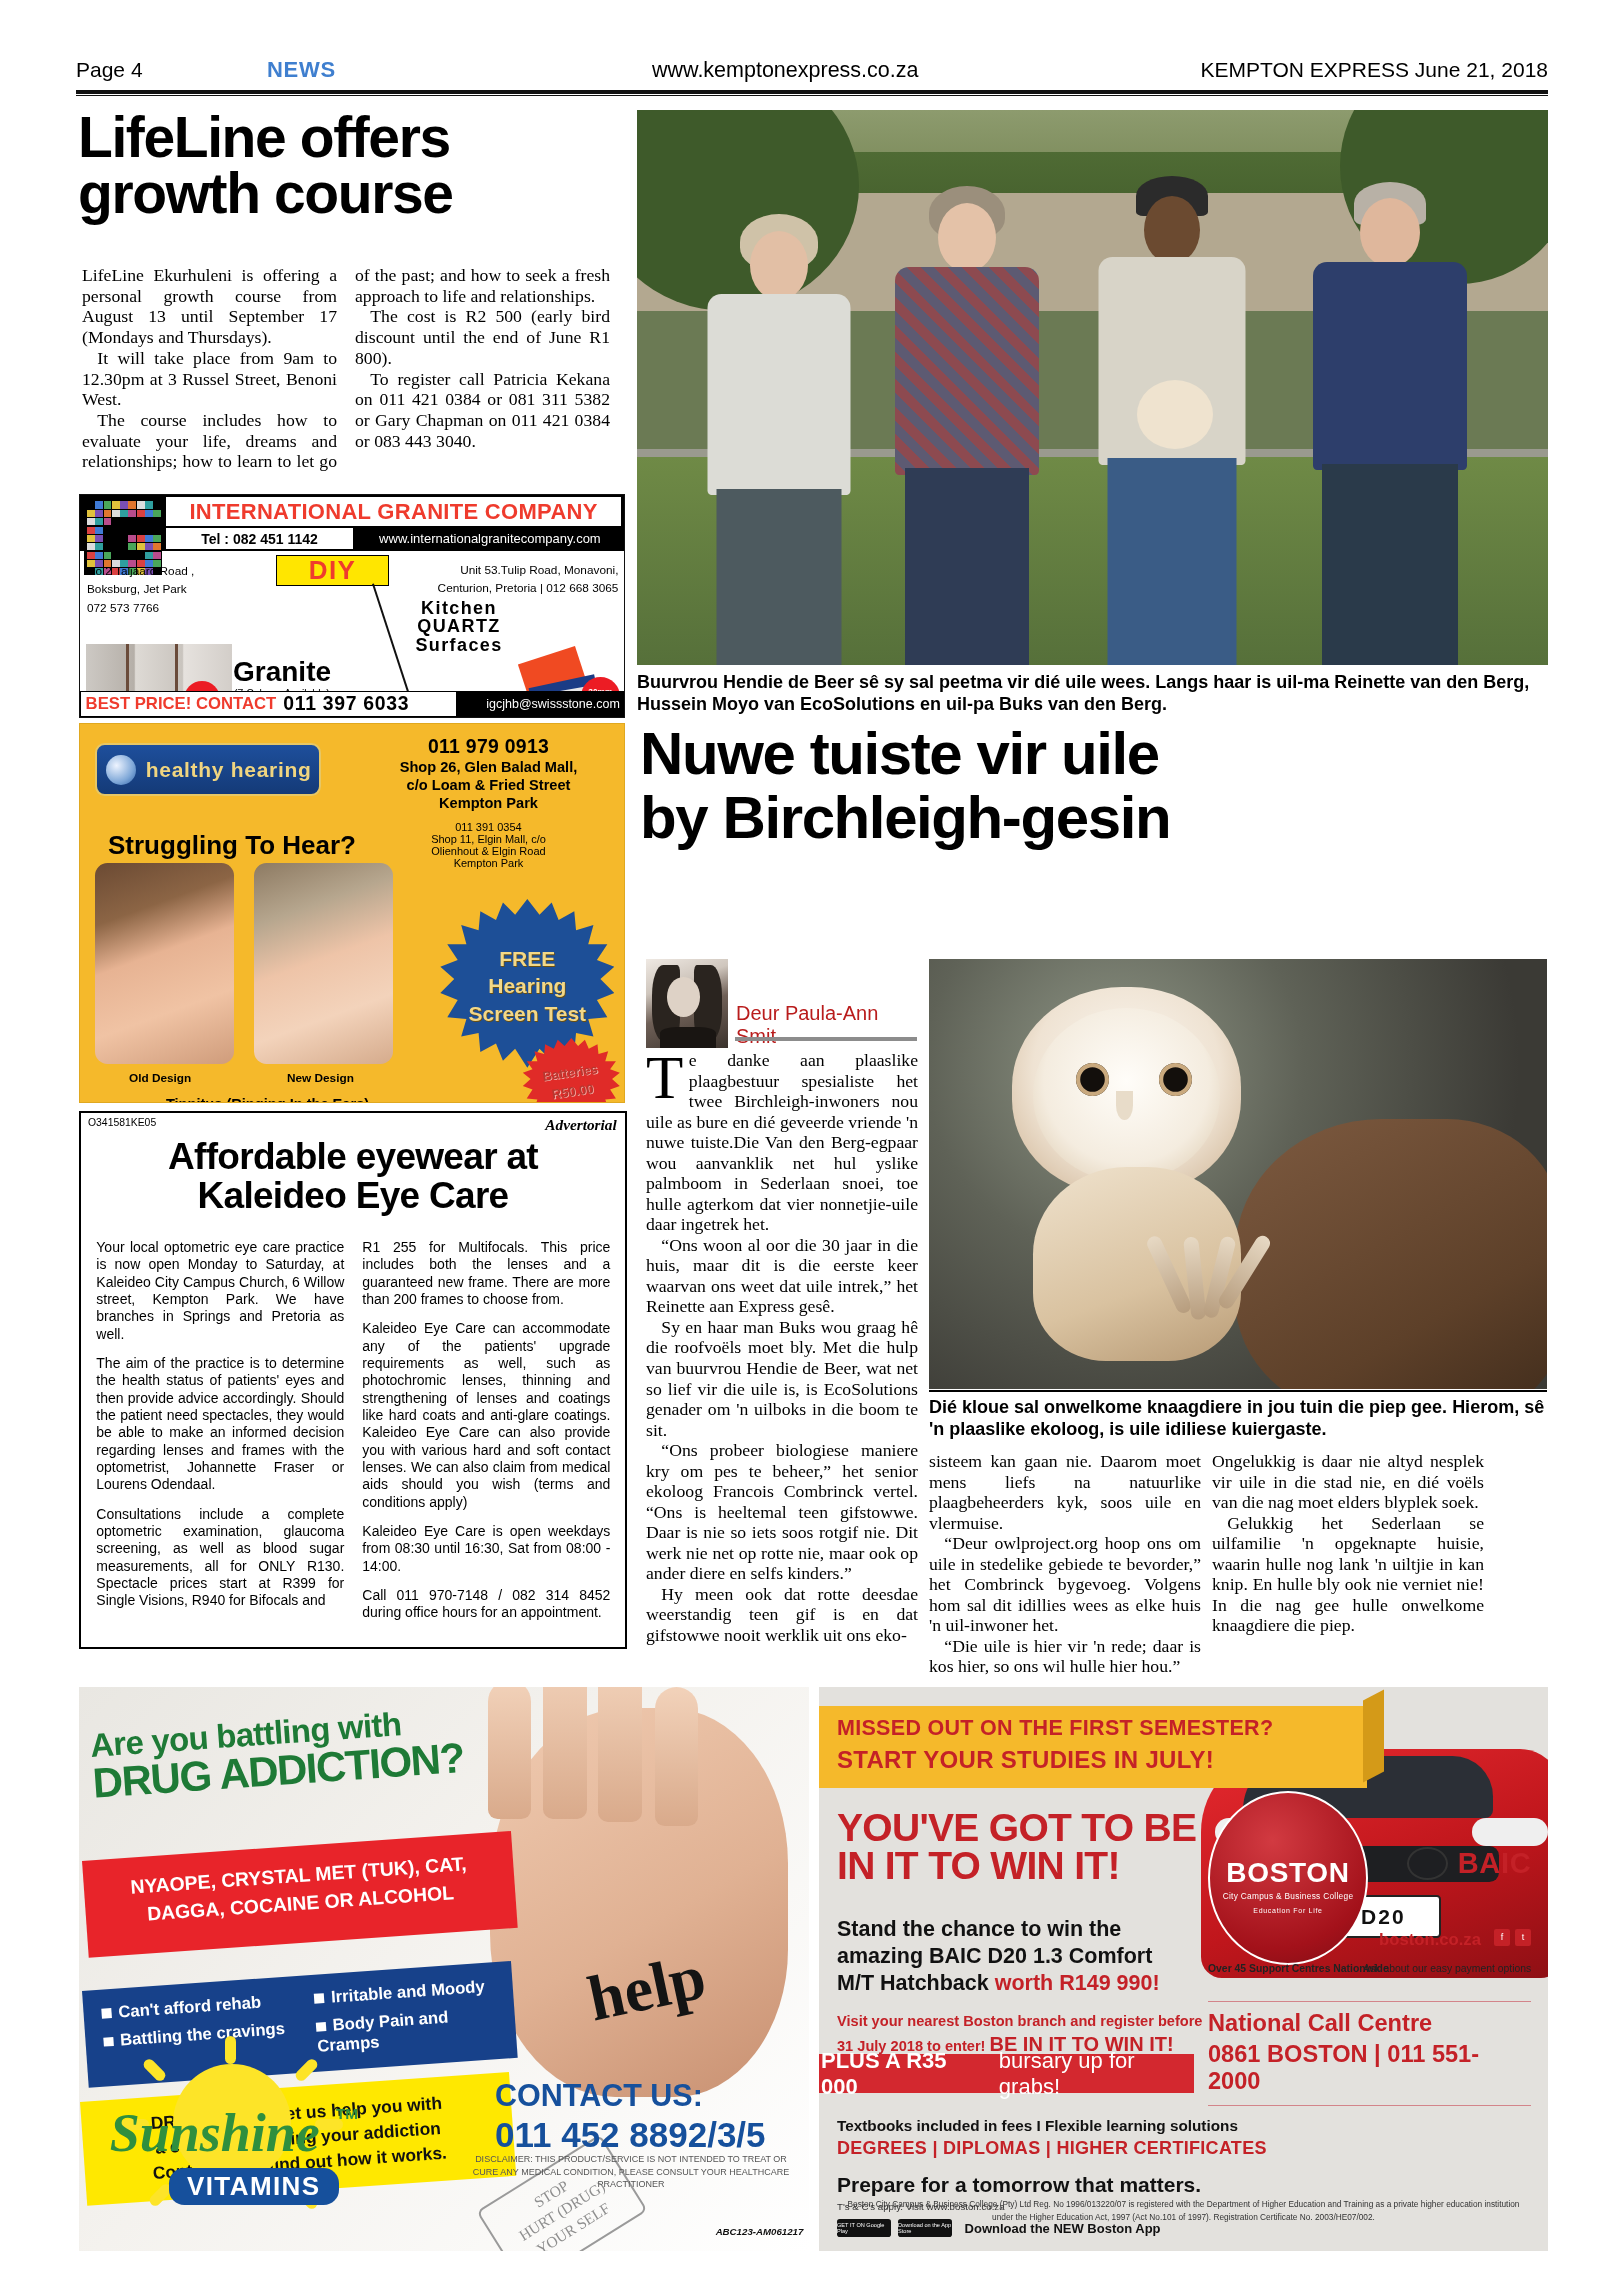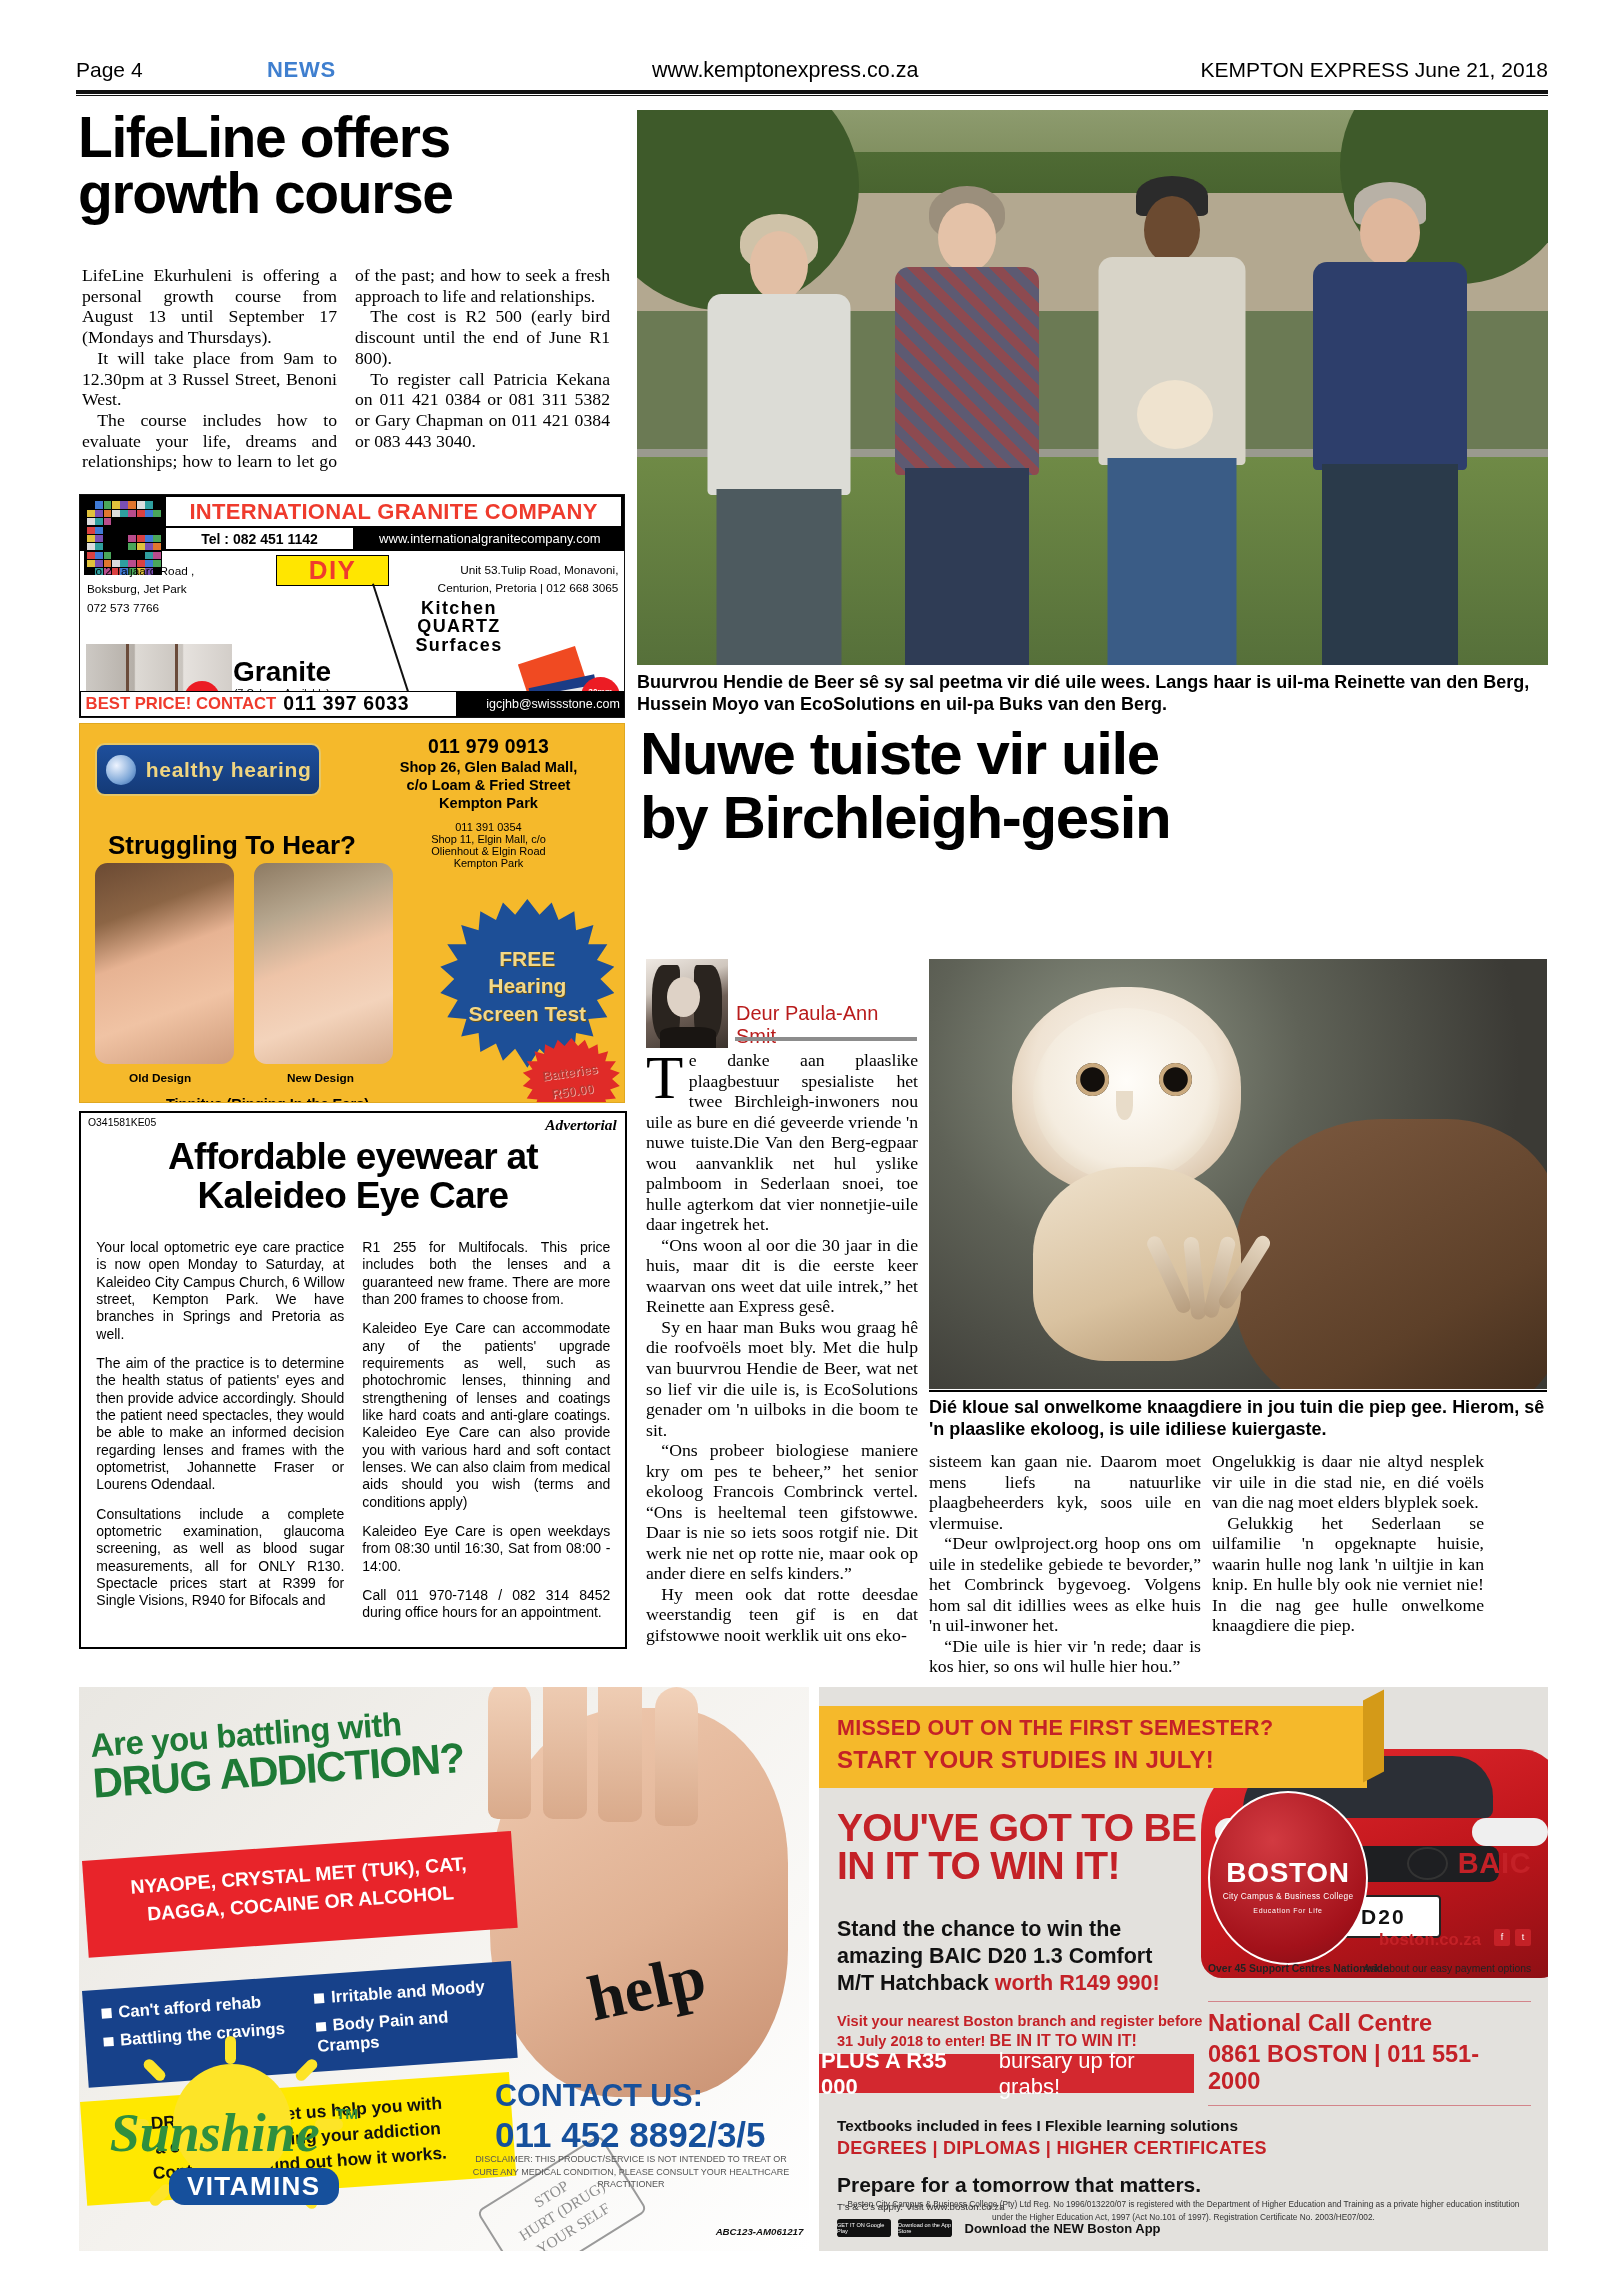--- a/index.html
+++ b/index.html
@@ -188,21 +188,21 @@
   .bos-car .body { position:absolute; inset:0; background:linear-gradient(160deg,#e62a2f 0%,#c0161c 55%,#8d0f14 100%); border-radius:83px 42px 21px 21px; }
   .bos-car .glass { position:absolute; left:42px; top:7px; width:250px; height:62px; background:#2b2f36; border-radius:56px 42px 8.3px 8.3px; }
   .bos-car .grill { position:absolute; left:62px; top:97px; width:236px; height:36px; background:#1e1f22; border-radius:9.7px; }
   .bos-car .plate { position:absolute; left:125px; top:146px; width:111px; height:39px; background:#fff; border:2.1px solid #222; border-radius:4.2px;
       display:flex; align-items:center; justify-content:center; font-size:21px; font-weight:bold; color:#111; letter-spacing:2.1px;}
   .bos-car .lampL,.bos-car .lampR { position:absolute; top:69px; width:76px; height:28px; background:#efefef; border-radius:21px; }
   .bos-win { position:absolute; left:18px; top:122px; color:#c42127; font-size:39px; font-weight:bold; line-height:0.98; letter-spacing:-0.7px; }
   .bos-stand { position:absolute; left:18px; top:229px; width:486px; color:#111; font-size:21.5px; font-weight:bold; line-height:1.25; }
   .bos-stand .r { color:#c42127; }
   .bos-visit { position:absolute; left:18px; top:325px; width:479px; color:#c42127; font-size:14.6px; font-weight:bold; line-height:1.3; }
-  .bos-visit .b { color:#c42127; font-size:16px; }
+  .bos-visit .b { color:#c42127; font-size:20px; }
   .bos-plus { position:absolute; left:0; top:367px; width:375px; height:39px; background:#d3282f; color:#fff;
       display:flex; align-items:center; padding-left:2px; box-sizing:border-box; font-size:22px; font-weight:bold; }
   .bos-plus .lite { font-weight:normal; margin-left:16px; }
   .bos-txt1 { position:absolute; left:18px; top:430px; font-size:15.3px; font-weight:bold; color:#111; }
   .bos-txt2 { position:absolute; left:18px; top:451px; font-size:18px; font-weight:bold; color:#c42127; letter-spacing:0.3px; }
   .bos-txt3 { position:absolute; left:18px; top:486px; font-size:21px; font-weight:bold; color:#111; }
   .bos-txt4 { position:absolute; left:18px; top:514px; font-size:9.7px; color:#333; }
   .bos-apps { position:absolute; left:18px; top:532px; display:flex; align-items:center; gap:7px; }
   .bos-app { width:54px; height:18px; background:#111; border-radius:2.8px; color:#fff; font-size:5.6px; display:flex; align-items:center; justify-content:center; }
   .bos-appt { font-size:13px; font-weight:bold; color:#111; margin-left:5.6px; }

